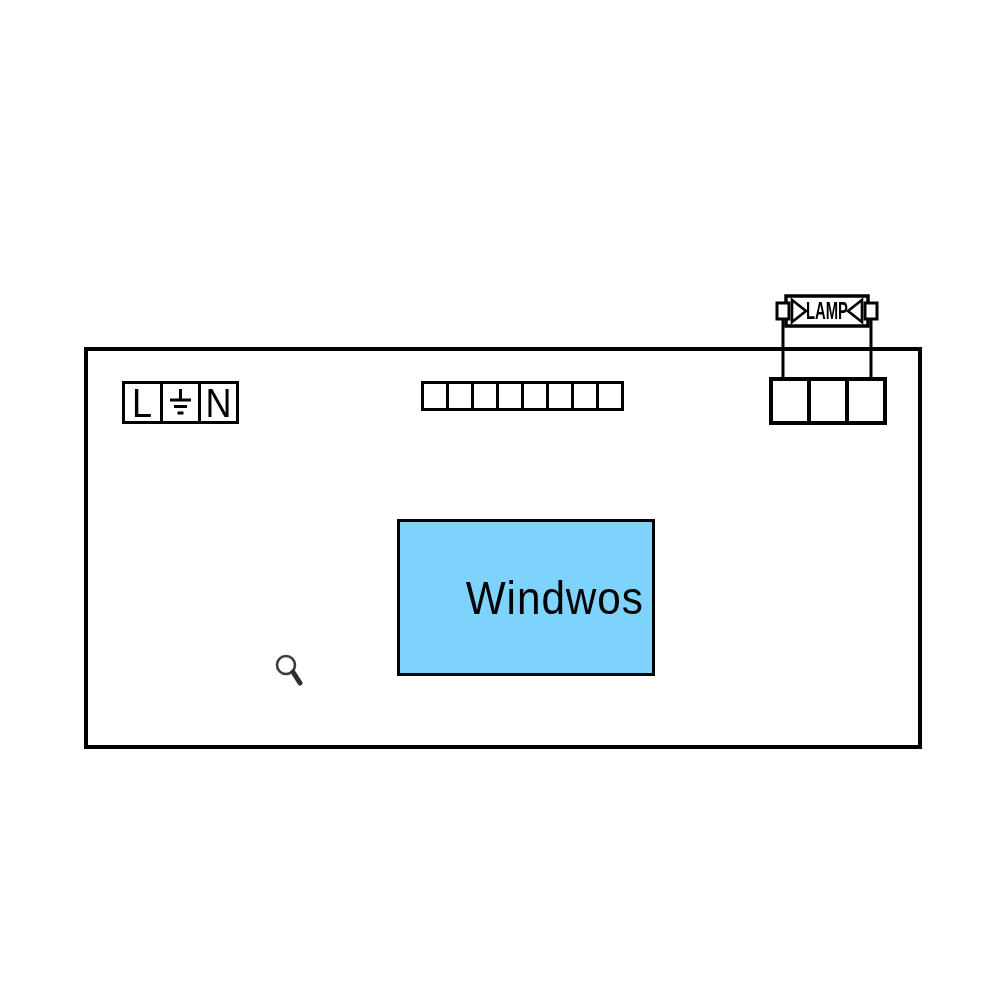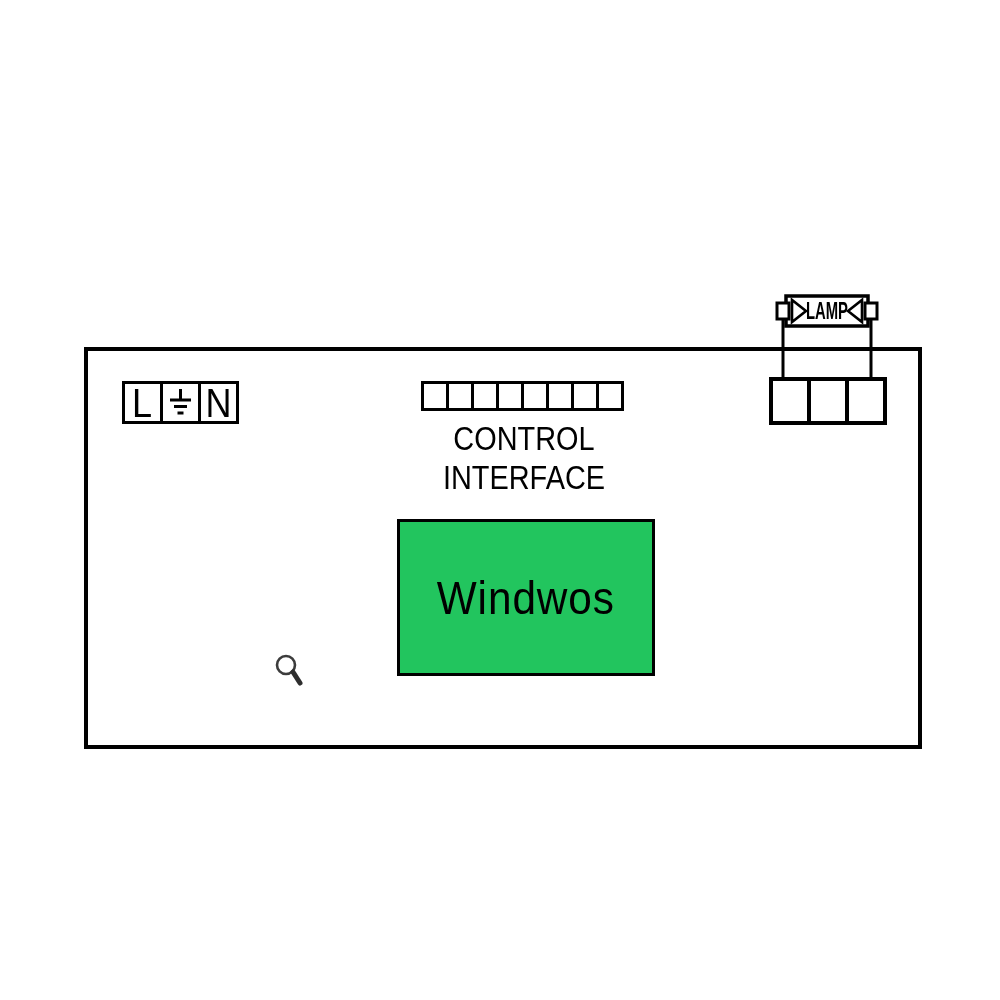--- a/index.html
+++ b/index.html
@@ -55,22 +55,22 @@
     font-size: 34px; line-height: 39px; font-weight: 400;
     z-index: 5;
   }
   .ctrl-label .line { transform: scaleX(0.85); transform-origin: 50% 50%; white-space: nowrap; }
 
   
   .module-box {
     left: 397px; top: 519px;
     width: 252px; height: 151px;
     border: 3px solid #000;
-    background: #22c55e;
-    display: flex; align-items: center; justify-content: center;
+    background: #7dd3fc;
+    display: flex; align-items: center; justify-content: flex-end;
     z-index: 5;
   }
   .module-label {
     font-size: 46px; font-weight: 400; letter-spacing: 1px;
     transform: scaleX(0.92); white-space: nowrap;
   }
 
   
   .lamp-svg { left: 766px; top: 292px; z-index: 2; }
   .lamp-terminal { left: 769px; top: 377px; display: flex; z-index: 3; }
@@ -135,24 +135,20 @@
     <div class="cc-cell"></div>
     <div class="cc-cell"></div>
     <div class="cc-cell"></div>
     <div class="cc-cell"></div>
     <div class="cc-cell"></div>
     <div class="cc-cell"></div>
     <div class="cc-cell"></div>
     <div class="cc-cell"></div>
   </div>
 
-  <div class="abs ctrl-label">
-    <div class="line">CONTROL</div>
-    <div class="line">INTERFACE</div>
-  </div>
 
   <div class="abs module-box">
     <span class="module-label">Windwos</span>
   </div>
 
   <svg class="abs search-svg" width="40" height="40" viewBox="0 0 40 40">
     <circle cx="16" cy="15" r="9" fill="none" stroke="#3c3c3c" stroke-width="2.6"></circle>
     <line x1="23" y1="22" x2="30" y2="33" stroke="#2e2e2e" stroke-width="5" stroke-linecap="round"></line>
   </svg>
 

